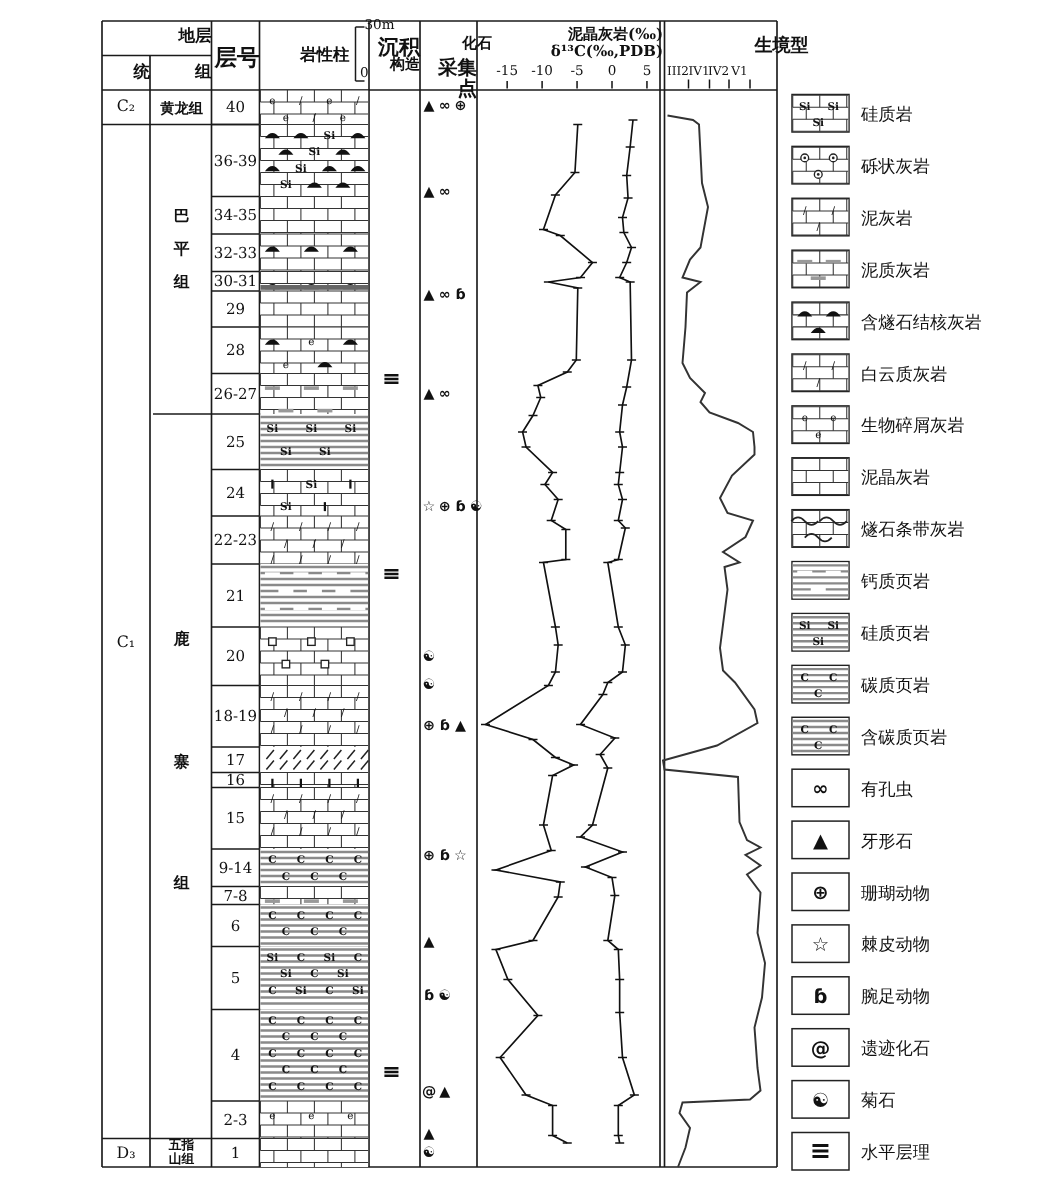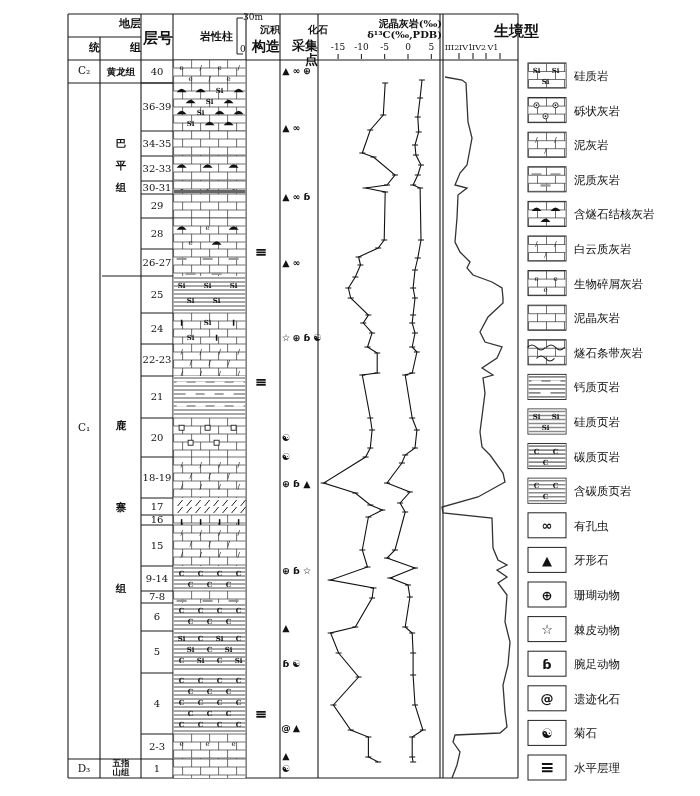--- a/index.html
+++ b/index.html
@@ -1209,19 +1209,19 @@
       </g>
     </svg>
 
   <div class="lbl cn" style="left:68px;top:18px;width:73px;font-size:11px;">地层</div>
   <div class="lbl cn" style="left:68px;top:42px;width:32px;font-size:11px;">统</div>
   <div class="lbl cn" style="left:100px;top:42px;width:41px;font-size:11px;">组</div>
   <div class="lbl cn" style="left:141px;top:31px;width:32px;font-size:15px;">层号</div>
   <div class="lbl cn" style="left:173px;top:31px;width:60px;font-size:11px;">岩性柱</div>
   <div class="lbl" style="left:240px;top:13px;width:26px;font-size:9px;text-align:center;font-family:'DejaVu Serif',serif;">30m</div>
   <div class="lbl" style="left:240px;top:45px;width:20px;font-size:9px;text-align:left;font-family:'DejaVu Serif',serif;">0</div>
-  <div class="lbl cn" style="left:246px;top:25px;width:34px;font-size:10px;">沉积</div>
-  <div class="lbl cn" style="left:246px;top:39px;width:34px;font-size:14px;">构造</div>
+  <div class="lbl cn" style="left:246px;top:25px;width:34px;font-size:14px;">沉积</div>
+  <div class="lbl cn" style="left:246px;top:39px;width:34px;font-size:10px;">构造</div>
   <div class="lbl cn" style="left:280px;top:25px;width:48px;font-size:10px;">化石</div>
   <div class="lbl cn" style="left:280px;top:39px;width:38px;font-size:13px;">采集点</div>
   <div class="lbl" style="left:316px;top:19px;width:126px;font-size:10px;font-family:'DejaVu Serif',serif;font-weight:bold;">泥晶灰岩(‰) δ¹³C(‰,PDB)</div>
-  <div class="lbl cn" style="left:443px;top:24px;width:96px;font-size:15px;">生境型</div>
+  <div class="lbl cn" style="left:443px;top:24px;width:96px;font-size:12px;">生境型</div>
 </div>
 
 </body></html>

